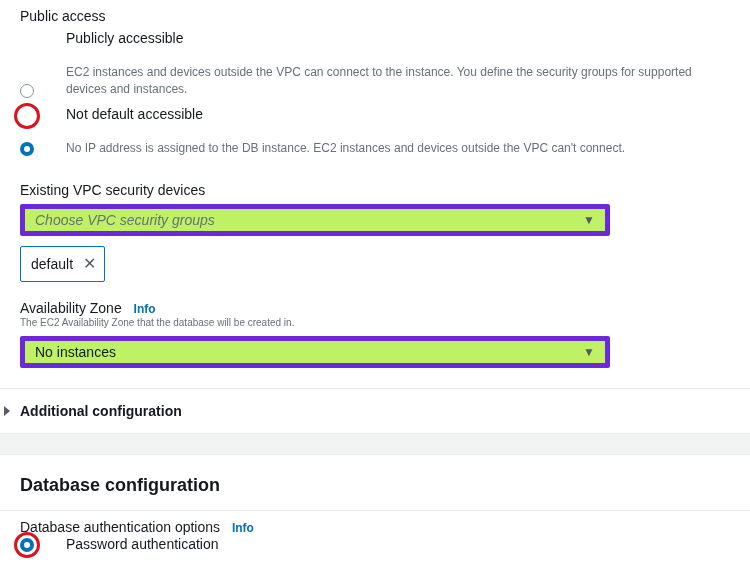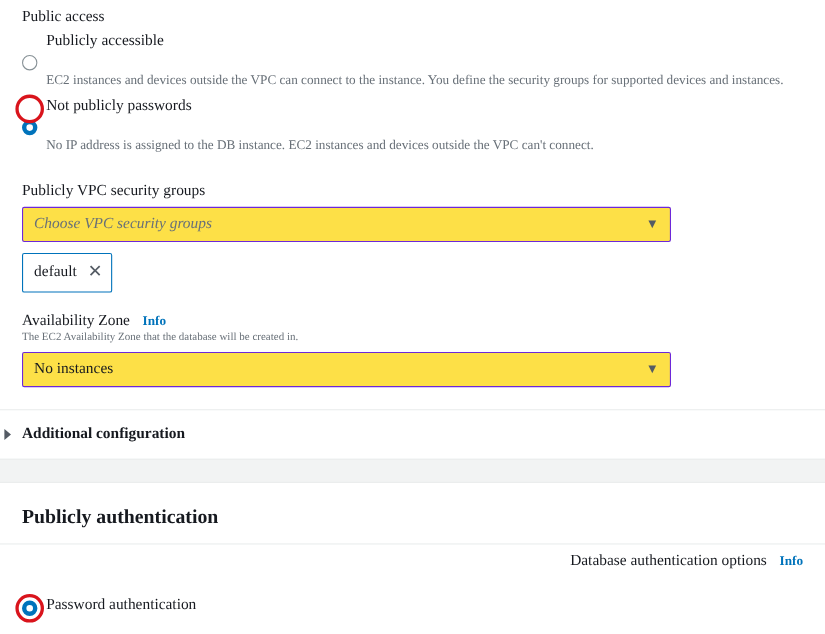--- a/index.html
+++ b/index.html
@@ -1,34 +1,35 @@
 <!DOCTYPE html>
 <html><head>
 <meta charset="utf-8">
 <style>
-  * { box-sizing: border-box; margin: 0; padding: 0; font-family: Liberation Serif, serif; }
+  * { box-sizing: border-box; margin: 0; padding: 0; }
   body {
     font-family: "Amazon Ember", "Helvetica Neue", Arial, sans-serif;
     font-size: 14px;
     color: #16191f;
     background: #ffffff;
     width: 750px;
   }
   .section { padding: 8px 20px; }
   .group-label {
     font-size: 14px;
     font-weight: 400;
     color: #16191f;
     margin-bottom: 6px;
   }
   .radio-row {
     display: flex;
-    align-items: center;
+    align-items: flex-end;
     margin-bottom: 8px;
     position: relative;
+    gap: 24px;
   }
   .radio-circle {
     width: 14px;
     height: 14px;
     border: 1px solid #879196;
     border-radius: 50%;
     margin-top: 3px;
     margin-right: 8px;
     flex-shrink: 0;
     background: #fff;
@@ -68,25 +69,25 @@
     font-size: 12px;
     color: #0073bb;
     font-weight: 700;
     margin-left: 8px;
     cursor: pointer;
   }
   .select-box {
     display: flex;
     align-items: center;
     justify-content: space-between;
-    border: 1px solid #6d28d9;
+    border: 5px solid #6d28d9;
     border-radius: 2px;
     height: 32px;
     padding: 0 10px;
-    background: #fde047;
+    background: #bef264;
     cursor: pointer;
     width: 590px;
     max-width: 100%;
   }
   .select-placeholder { color: #687078; font-style: italic; }
   .select-value { color: #16191f; font-style: normal; }
   .caret { color: #545b64; font-size: 12px; }
   .chip {
     display: inline-flex;
     align-items: center;
@@ -156,28 +157,28 @@
     <div class="radio-content">
       <div class="radio-title">Publicly accessible</div>
       <div class="radio-desc">EC2 instances and devices outside the VPC can connect to the instance. You define the security groups for supported devices and instances.</div>
     </div>
   </div>
 
   <div class="radio-row">
     <div class="highlight-ring"></div>
     <div class="radio-circle selected"></div>
     <div class="radio-content">
-      <div class="radio-title">Not publicly passwords</div>
+      <div class="radio-title">Not default accessible</div>
       <div class="radio-desc">No IP address is assigned to the DB instance. EC2 instances and devices outside the VPC can't connect.</div>
     </div>
   </div>
 
   <div class="spacer"></div>
 
-  <div class="group-label">Publicly VPC security groups</div>
+  <div class="group-label">Existing VPC security devices</div>
   <div class="select-box">
     <span class="select-placeholder">Choose VPC security groups</span>
     <span class="caret">▼</span>
   </div>
   <div class="chip">
     <span>default</span>
     <span class="chip-x">✕</span>
   </div>
 
   <div class="spacer"></div>
@@ -195,25 +196,25 @@
 
 <div class="divider"></div>
 
 <div class="expandable">
   <span class="tri"></span>
   <span class="expandable-label">Additional configuration</span>
 </div>
 
 <div class="thick-gap"></div>
 
-<div class="panel-heading">Publicly authentication</div>
+<div class="panel-heading">Database configuration</div>
 <div class="heading-divider"></div>
 
 <div class="section">
-  <div style="margin-bottom:24px;text-align:right;">
+  <div style="margin-bottom:0;">
     <span class="sub-label">Database authentication options</span>
     <span class="info-link">Info</span>
   </div>
 
   <div class="radio-row">
     <div class="highlight-ring"></div>
     <div class="radio-circle selected"></div>
     <div class="radio-content">
       <div class="radio-title">Password authentication</div>
     </div>

